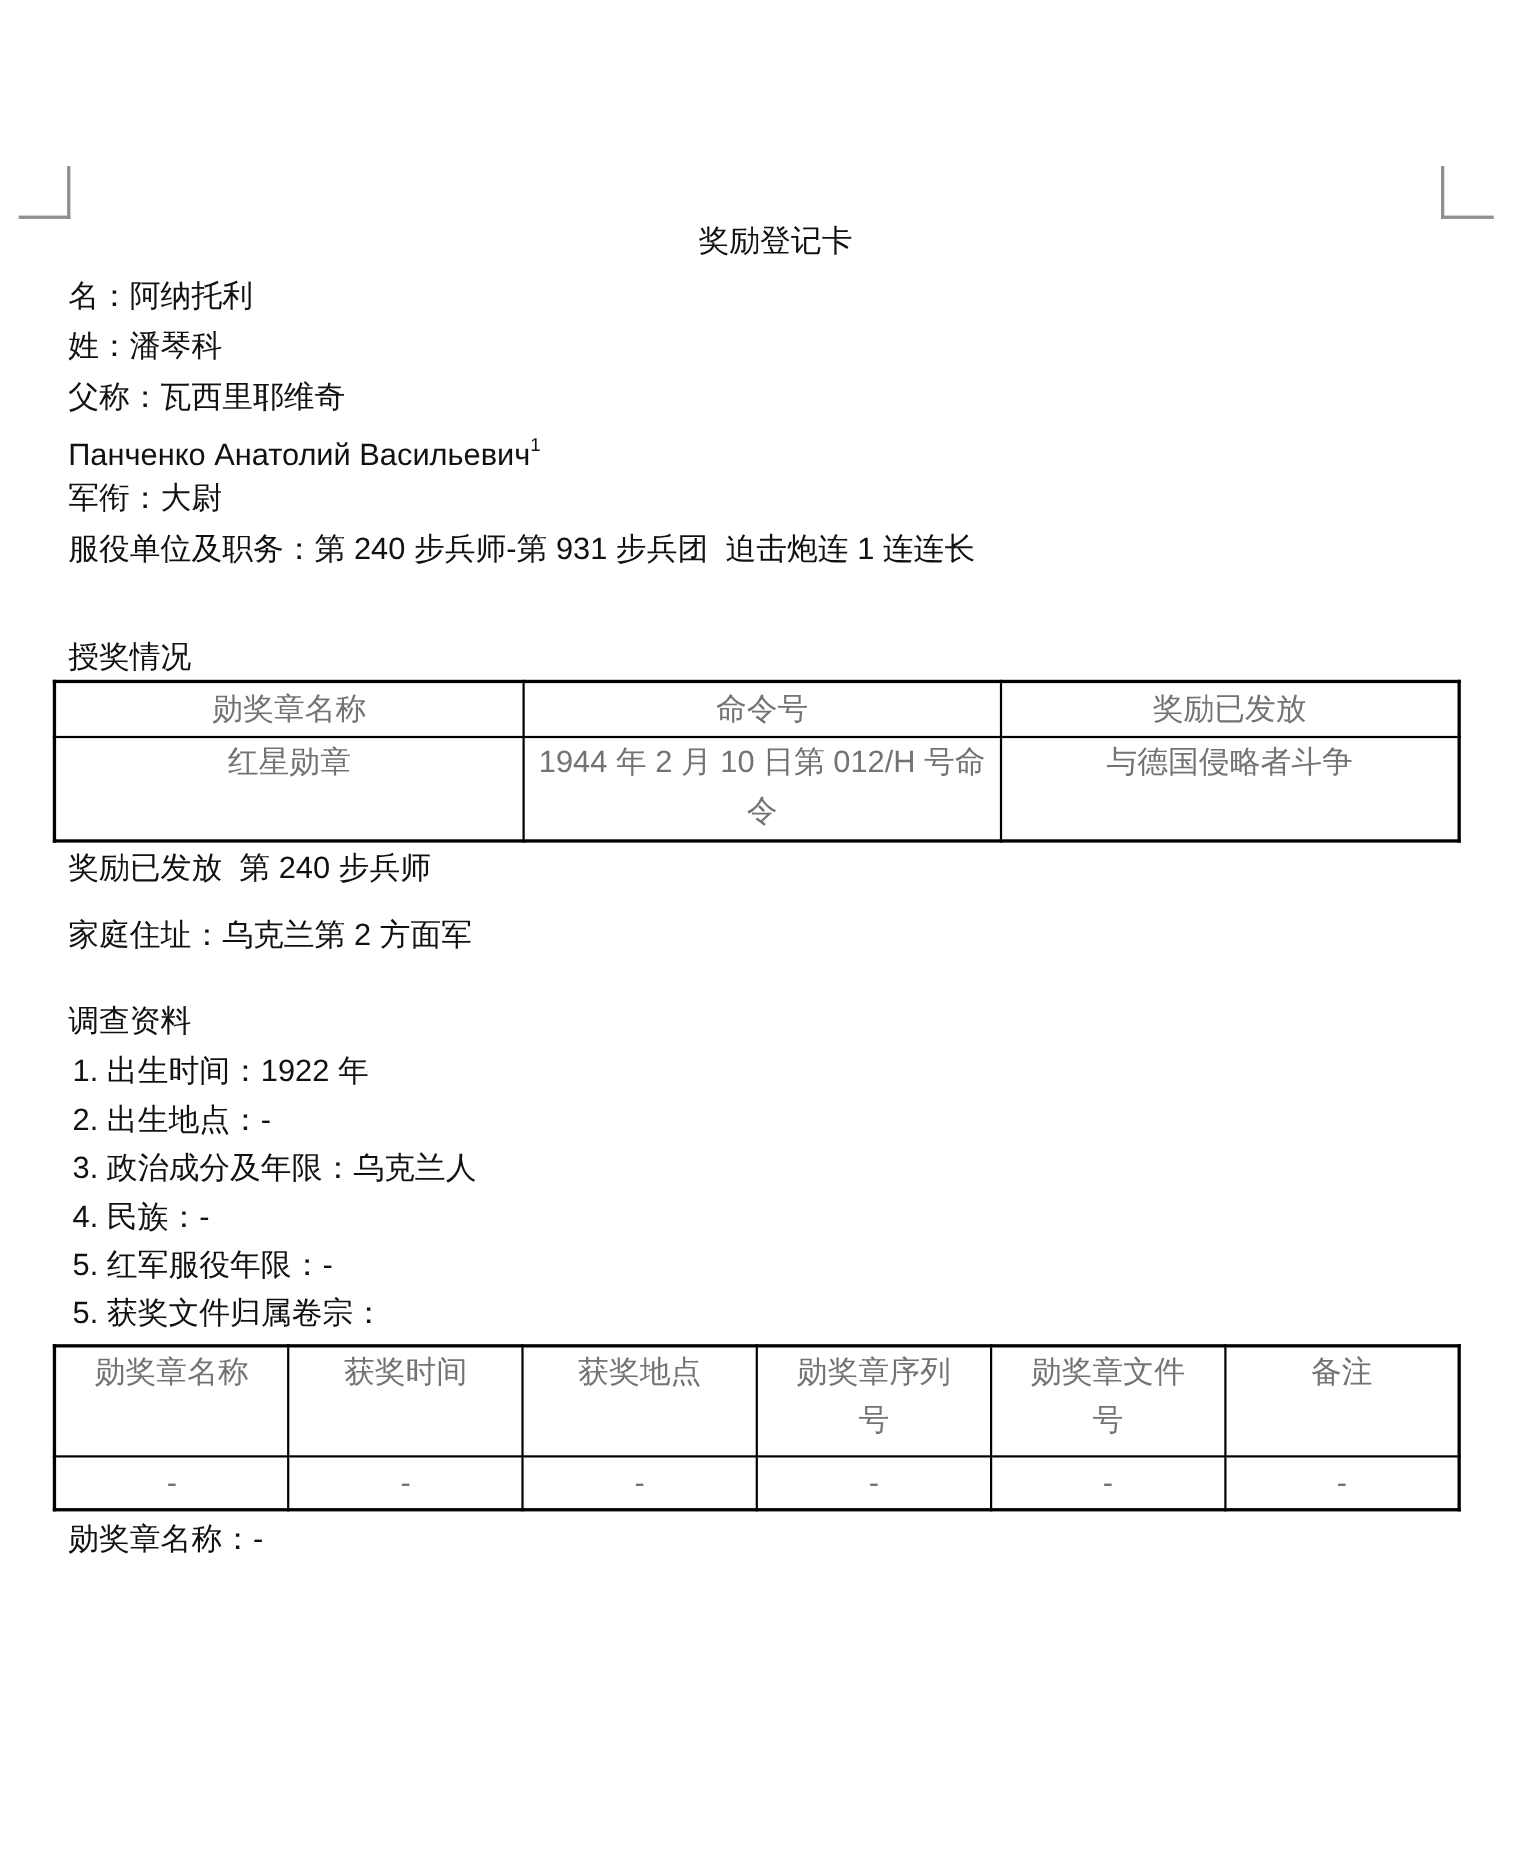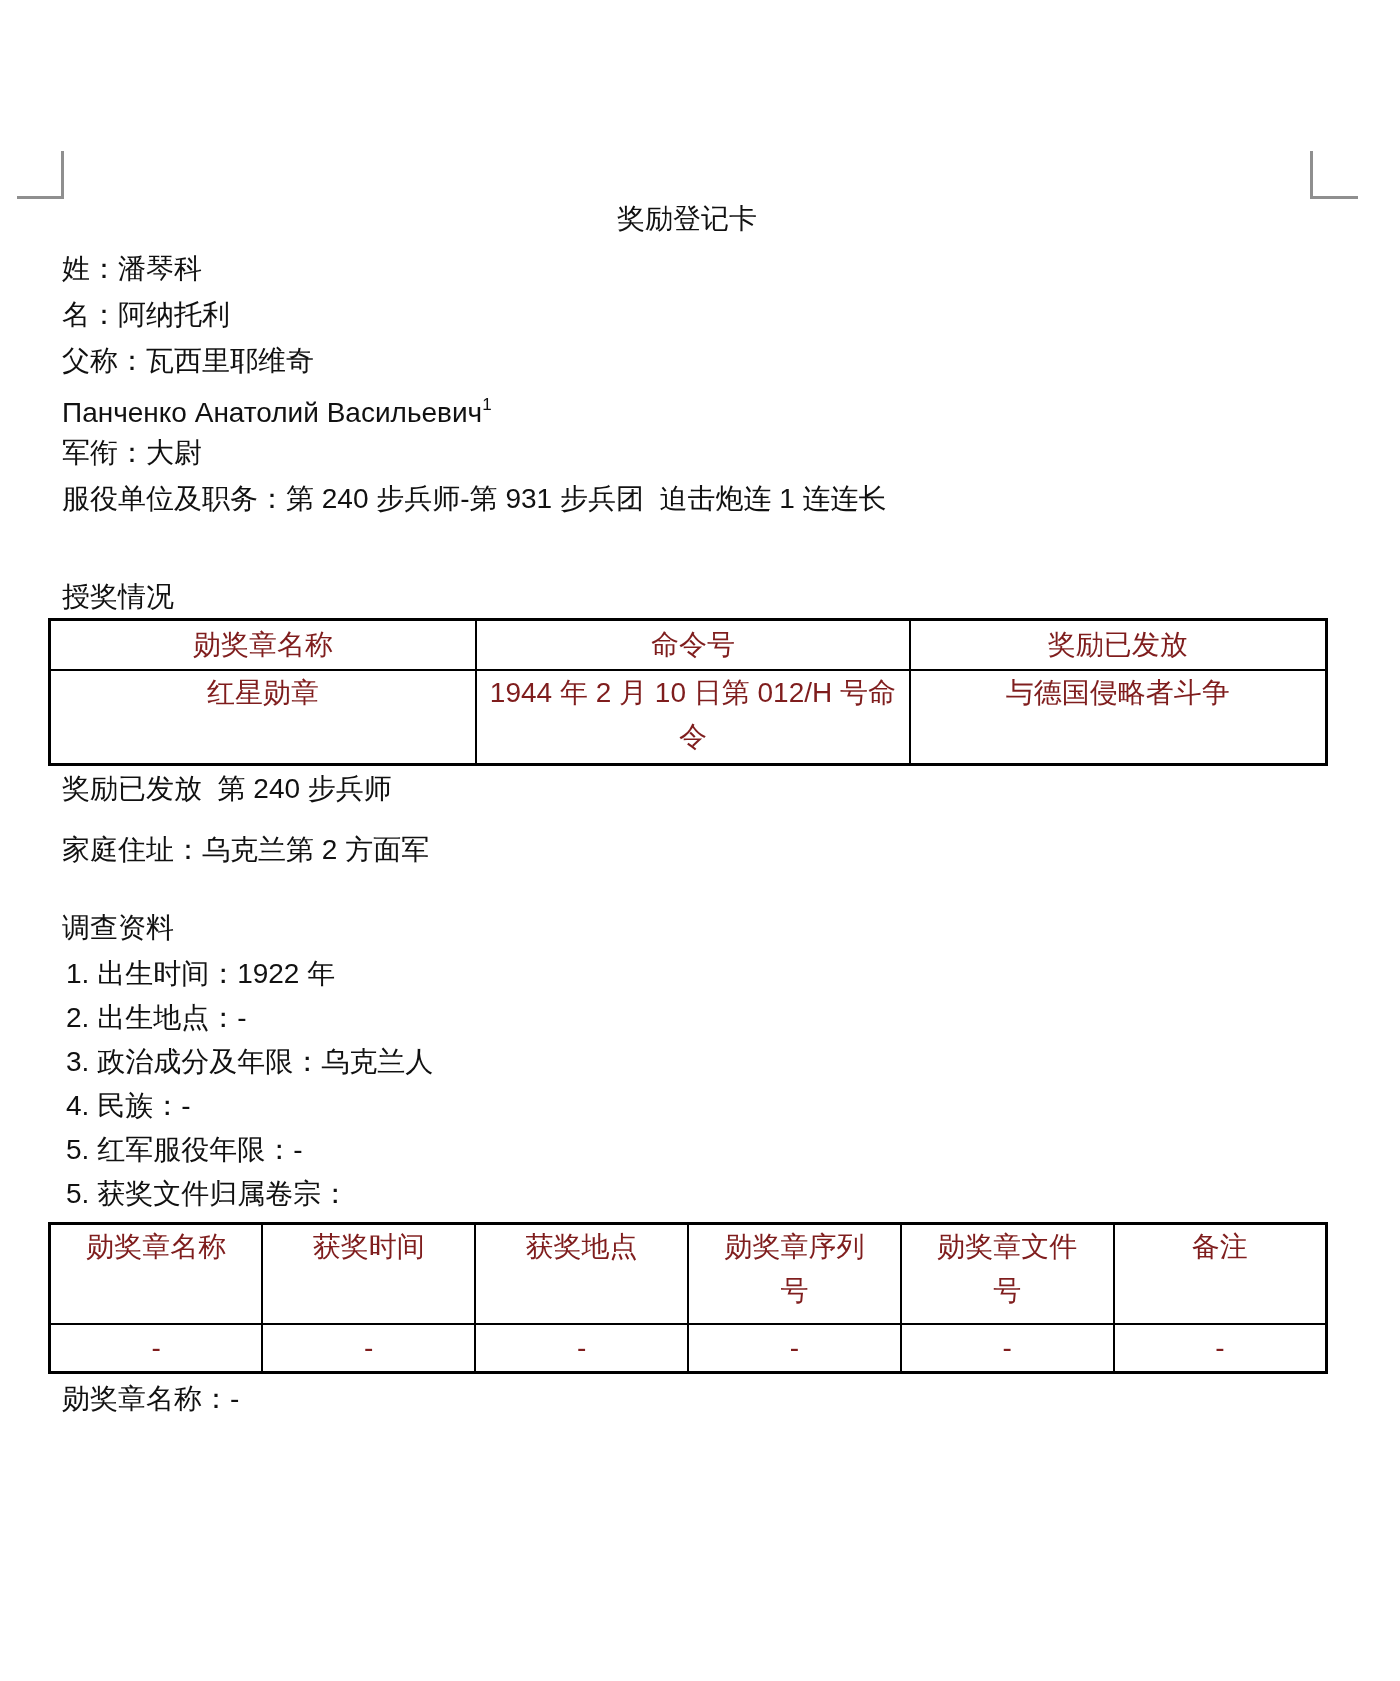--- a/index.html
+++ b/index.html
@@ -19,39 +19,39 @@
   .corner-left {
     position:absolute; left:17px; top:151px; width:44px; height:45px;
     border-right:3px solid #8f8f8f; border-bottom:3px solid #8f8f8f;
   }
   .corner-right {
     position:absolute; left:1310px; top:151px; width:45px; height:45px;
     border-left:3px solid #8f8f8f; border-bottom:3px solid #8f8f8f;
   }
 
   .doc-title {
-    position:absolute; top:196px; left:60px; width:1254px;
+    position:absolute; top:196px; left:78px; width:1254px;
     height:46px; line-height:46px; text-align:center;
   }
 
   .identity {
     position:absolute; top:246px; left:62px; width:1254px;
   }
   .identity .line { height:46px; line-height:46px; }
   sup.footnote { font-size:17px; position:relative; top:-2px; }
 
   .award-heading {
     position:absolute; top:574px; left:62px; width:1254px;
     height:46px; line-height:46px; text-align:left;
   }
 
   table.doc-table {
     position:absolute; left:48px; width:1280px;
     border-collapse:collapse; table-layout:fixed;
-    font-size:28px; color:#7f1d1d;
+    font-size:28px; color:#737373;
   }
   table.doc-table td, table.doc-table th {
     border:2px solid #000000; font-weight:normal;
     text-align:center; padding:0 6px; white-space:pre-wrap;
   }
   .award-table { top:618px; }
   .award-table th { height:48px; line-height:44px; border-bottom:3px solid #000; }
   .award-table td { height:92px; vertical-align:top; padding-top:6px; line-height:44px; }
   .award-table { border:3px solid #000000; }
 
@@ -87,22 +87,22 @@
 <body>
 
 <div class="page">
 
   <div class="corner-left"></div>
   <div class="corner-right"></div>
 
   <div class="doc-title line">奖励登记卡</div>
 
   <div class="identity">
+    <div class="line">名：阿纳托利</div>
     <div class="line">姓：潘琴科</div>
-    <div class="line">名：阿纳托利</div>
     <div class="line">父称：瓦西里耶维奇</div>
     <div class="line"><span>Панченко Анатолий Васильевич</span><sup class="footnote">1</sup></div>
     <div class="line">军衔：大尉</div>
     <div class="line">服役单位及职务：第 240 步兵师-第 931 步兵团  迫击炮连 1 连连长</div>
   </div>
 
   <div class="award-heading line">授奖情况</div>
 
   <table class="doc-table award-table">
     <thead>

